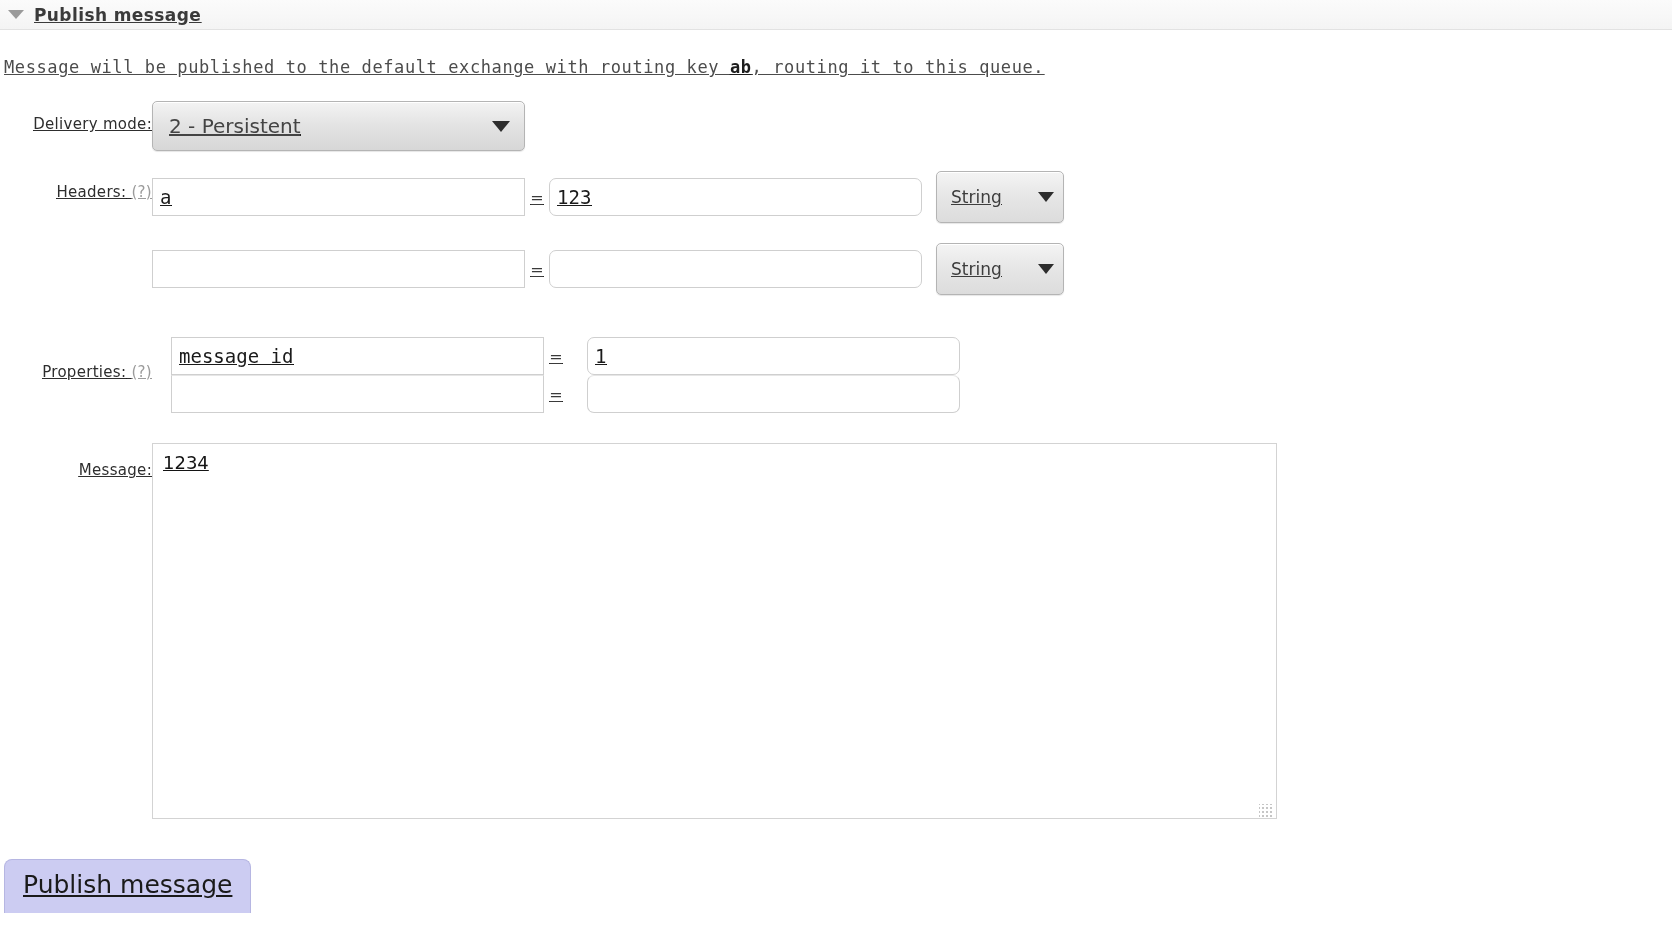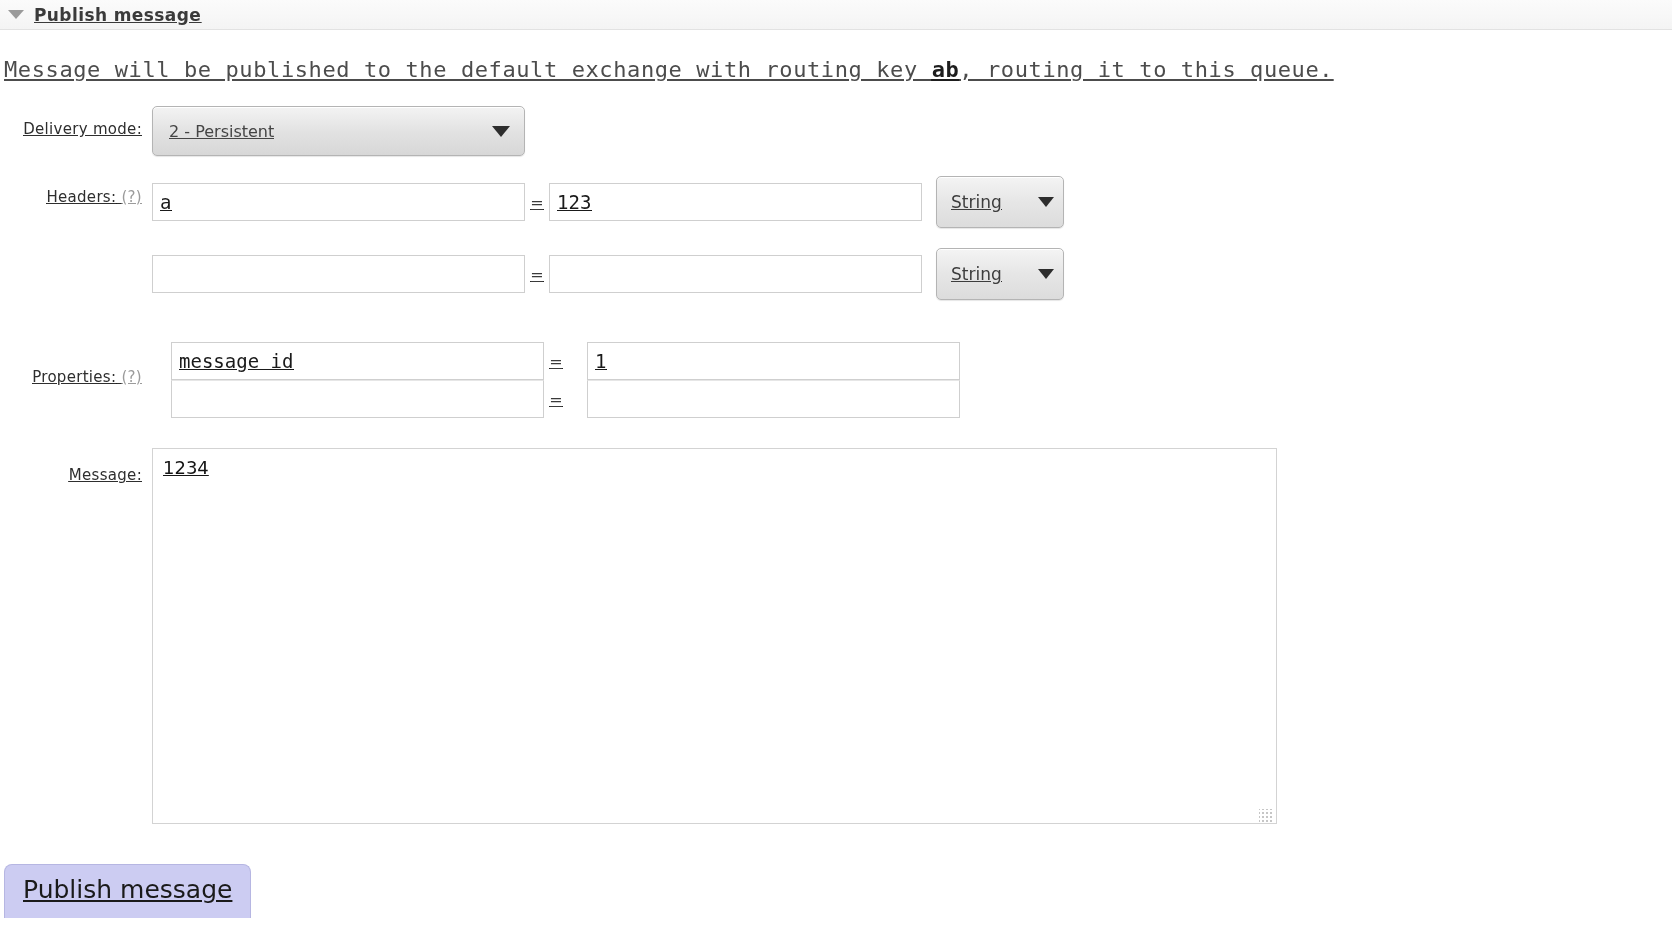--- a/index.html
+++ b/index.html
@@ -41,41 +41,40 @@
   }
 
   
   .body-wrap {
     padding: 0 0 0 0;
     position: relative;
   }
 
   .desc {
     font-family: "DejaVu Sans Mono", monospace;
-    font-size: 22px;
+    font-size: 17px;
     color: #4c4c4c;
     padding: 27px 0 0 4px;
     letter-spacing: 0.6px;
     white-space: nowrap;
   }
   .desc b { font-weight: bold; color: #1d1d1d; }
 
   
   .form {
     margin-top: 24px;
   }
   .row {
     display: flex;
     align-items: flex-start;
     margin-bottom: 0;
   }
   .lbl {
     width: 152px;
     text-align: right;
-    padding-right: 10px;
     font-size: 15px;
     color: #2e2e2e;
     letter-spacing: 0.3px;
     flex: 0 0 auto;
     white-space: nowrap;
   }
   .lbl .qm {
     color: #9b9b9b;
     font-size: 15px;
   }
@@ -92,21 +91,21 @@
     background: linear-gradient(to bottom, #f3f3f3 0%, #e2e2e2 52%, #d7d7d7 100%);
     box-shadow: inset 0 1px 0 #ffffff, 0 1px 1px rgba(0,0,0,0.10);
     display: flex;
     align-items: center;
     justify-content: space-between;
     padding: 0 14px 0 16px;
     cursor: pointer;
     position: relative;
   }
   .sel-text {
-    font-size: 16px;
+    font-size: 20px;
     color: #444444;
     white-space: nowrap;
     overflow: hidden;
   }
   .caret {
     width: 0; height: 0;
     border-left: 9px solid transparent;
     border-right: 9px solid transparent;
     border-top: 11px solid #2d2d2d;
     flex: 0 0 auto;
@@ -126,21 +125,21 @@
     border: 1px solid #cfcfcf;
     background: #ffffff;
     font-family: "DejaVu Sans Mono", monospace;
     font-size: 19px;
     color: #1a1a1a;
     padding: 0 7px;
     outline: none;
     border-radius: 0;
   }
   .ti.key { width: 373px; }
-  .ti.val { width: 373px; }
+  .ti.val { width: 373px; border-radius: 7px; }
 
   .eq {
     width: 24px;
     text-align: center;
     font-size: 16px;
     color: #3a3a3a;
     flex: 0 0 auto;
     font-family: "DejaVu Sans", sans-serif;
   }
 

